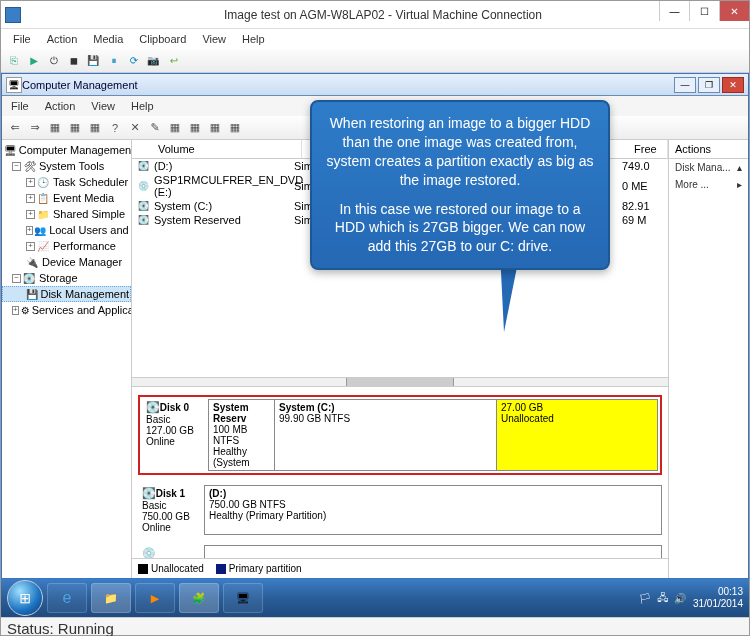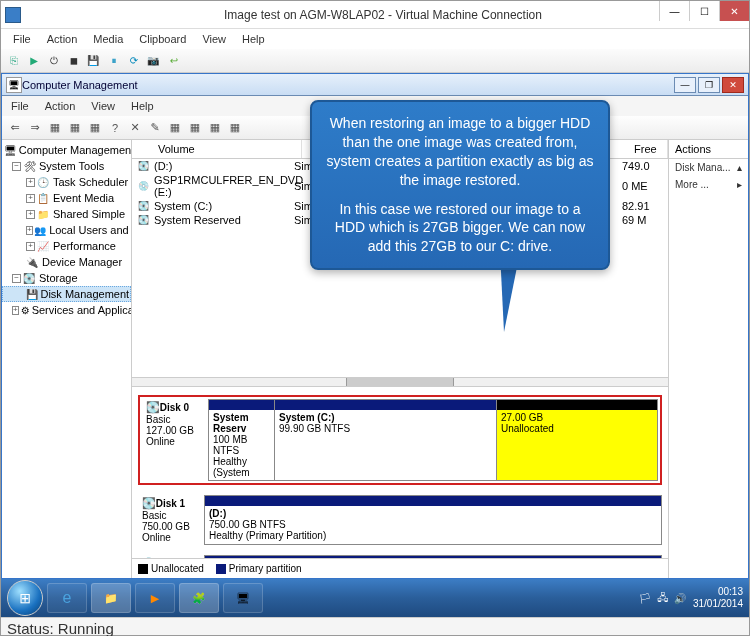--- a/index.html
+++ b/index.html
@@ -58,21 +58,21 @@
     .graph-scroll { height: 10px; border-top: 1px solid #ccc; border-bottom: 1px solid #ccc; background: #f0f0f0; position: relative; }
     .graph-scroll .thumb { position: absolute; left: 40%; top: 0; width: 20%; height: 100%; background: #ccc; border-left: 1px solid #999; border-right: 1px solid #999; }
 
     .diskarea { flex: 1; overflow: auto; padding: 8px 6px 4px 6px; }
     .diskrow { display: flex; margin-bottom: 10px; }
     .diskrow.red { border: 2px solid #d02020; padding: 2px; }
     .diskhdr { width: 66px; padding: 2px 4px; font-size: 10px; border-right: none; }
     .diskhdr .dtitle { font-weight: bold; }
     .diskhdr .dico { font-size: 11px; }
     .diskbar { flex: 1; display: flex; border: 1px solid #888; }
-    .part { border-right: 1px solid #888; display: flex; flex-direction: column; font-size: 10px; padding: 0; overflow: hidden; }
+    .part { border-right: 1px solid #888; display: flex; flex-direction: row; font-size: 10px; padding: 0; overflow: hidden; }
     .part .stripe { height: 10px; }
     .part .pbody { padding: 2px 4px; }
     .part .pname { font-weight: bold; }
     .stripe.primary { background: #0a1a7a; }
     .stripe.black { background: #000; }
     .unalloc { background: #ffff00; }
     .diag { background-image: repeating-linear-gradient(45deg, #fff, #fff 3px, #ccc 3px, #ccc 5px); }
 
     .legend { display: flex; gap: 12px; padding: 4px 6px; font-size: 10px; border-top: 1px solid #ccc; align-items: center; }
     .legend .sw { width: 10px; height: 10px; display: inline-block; margin-right: 3px; vertical-align: middle; }

